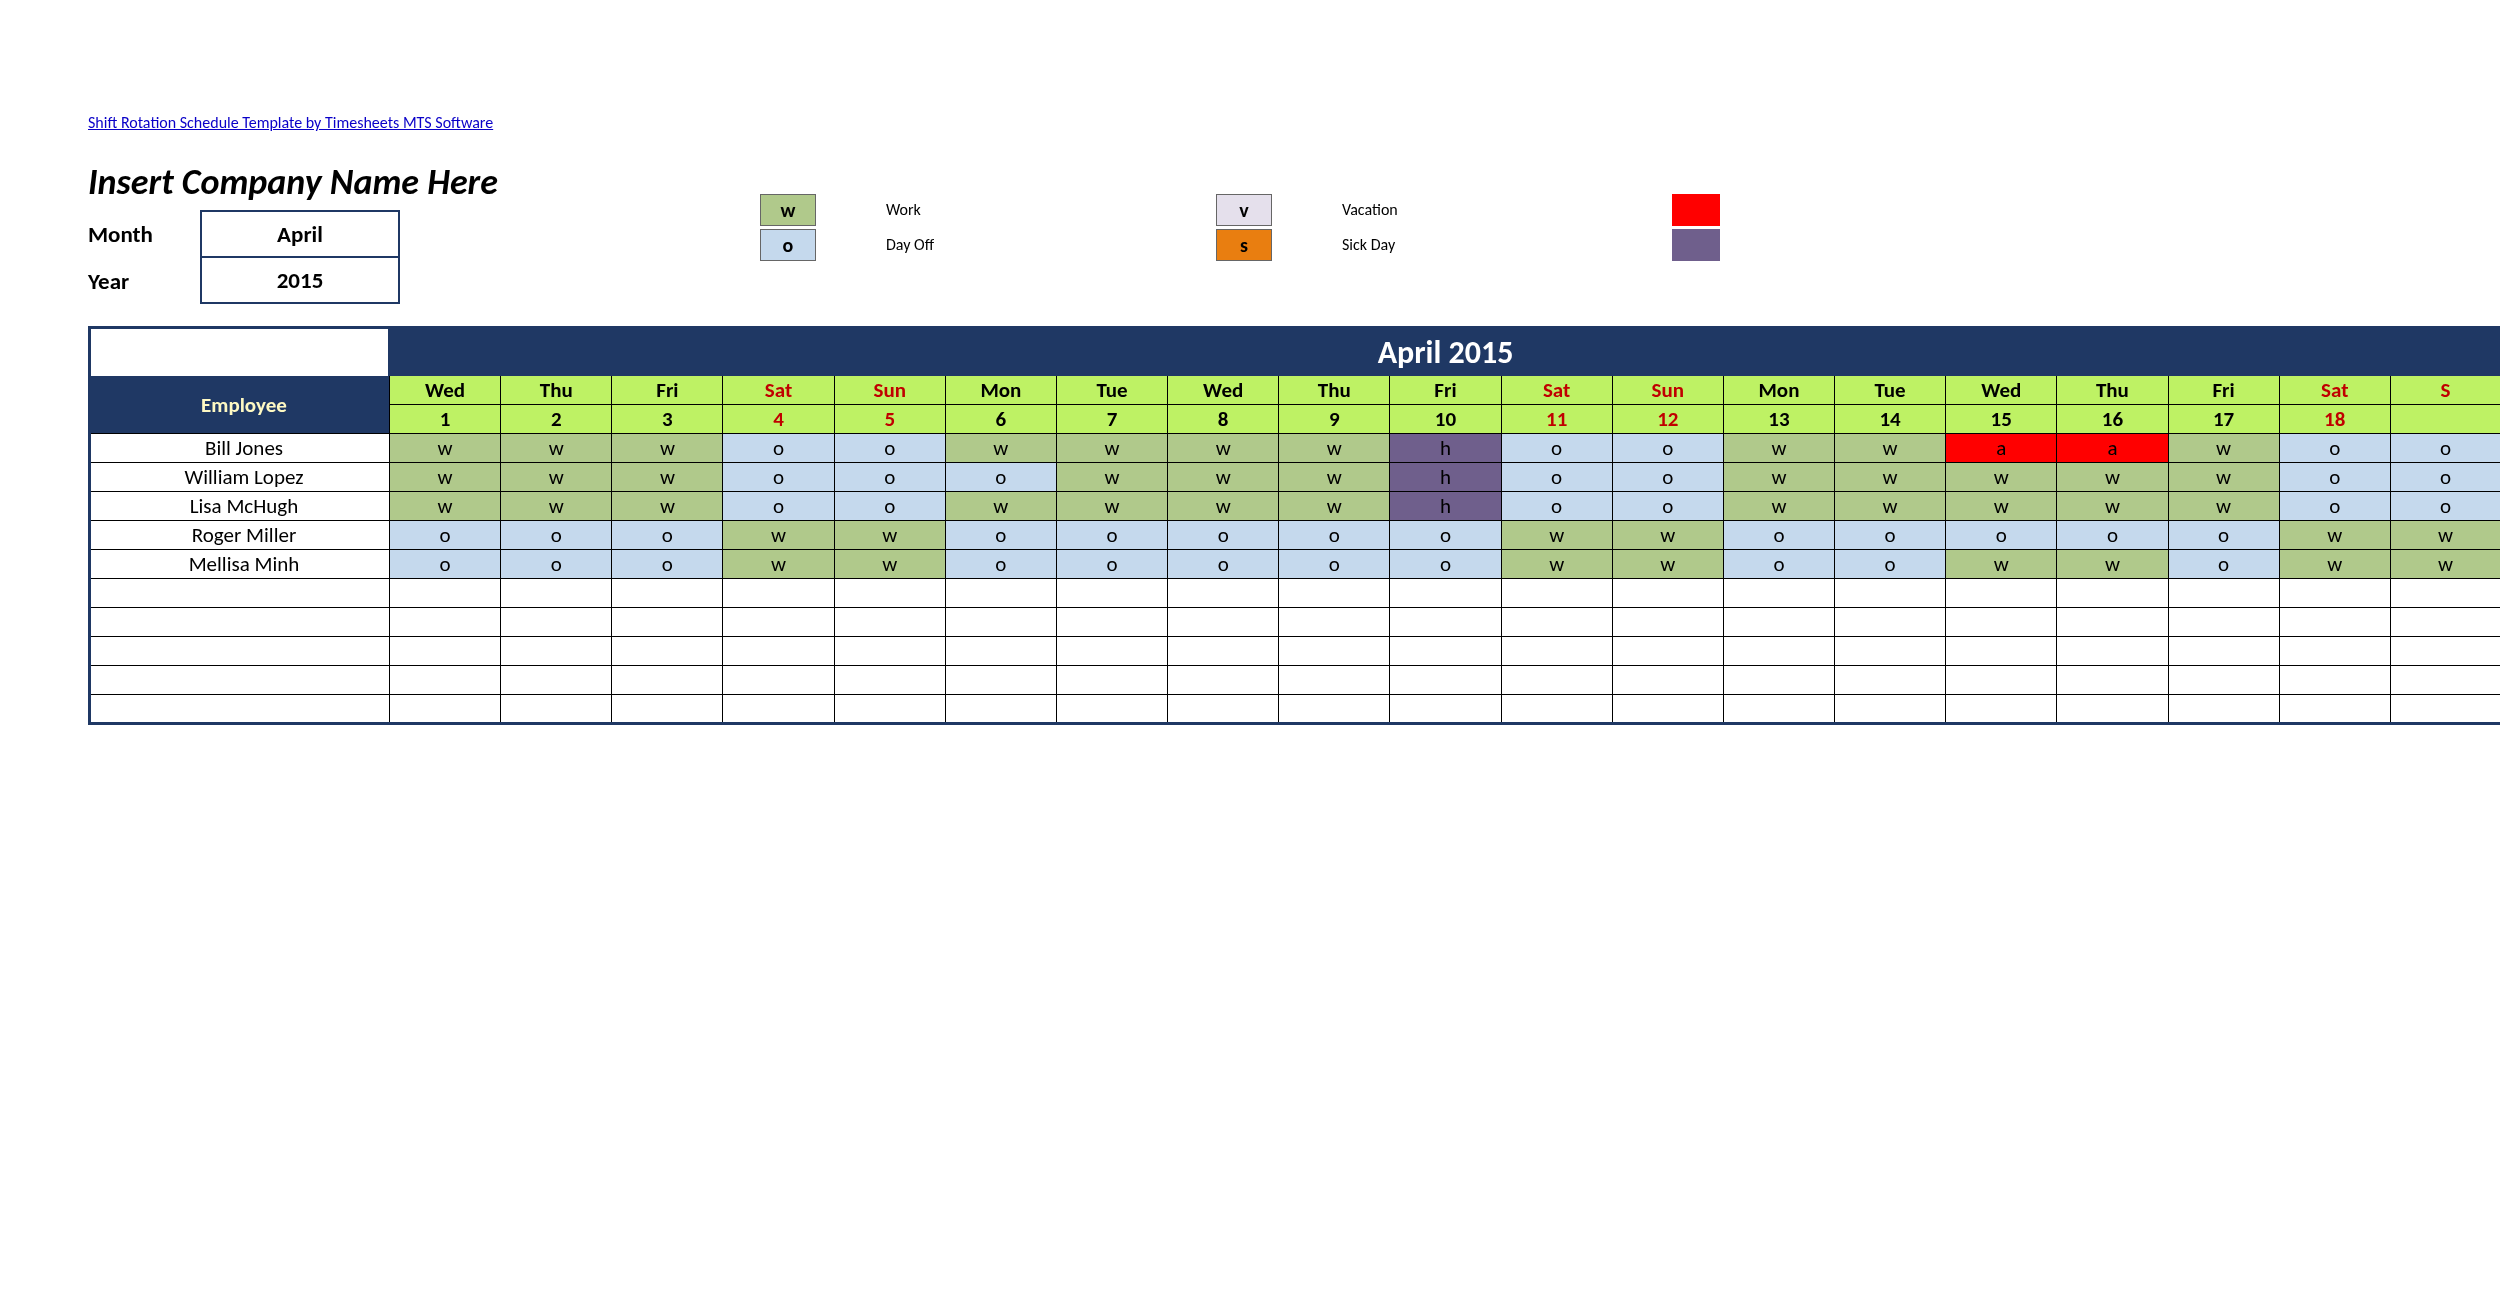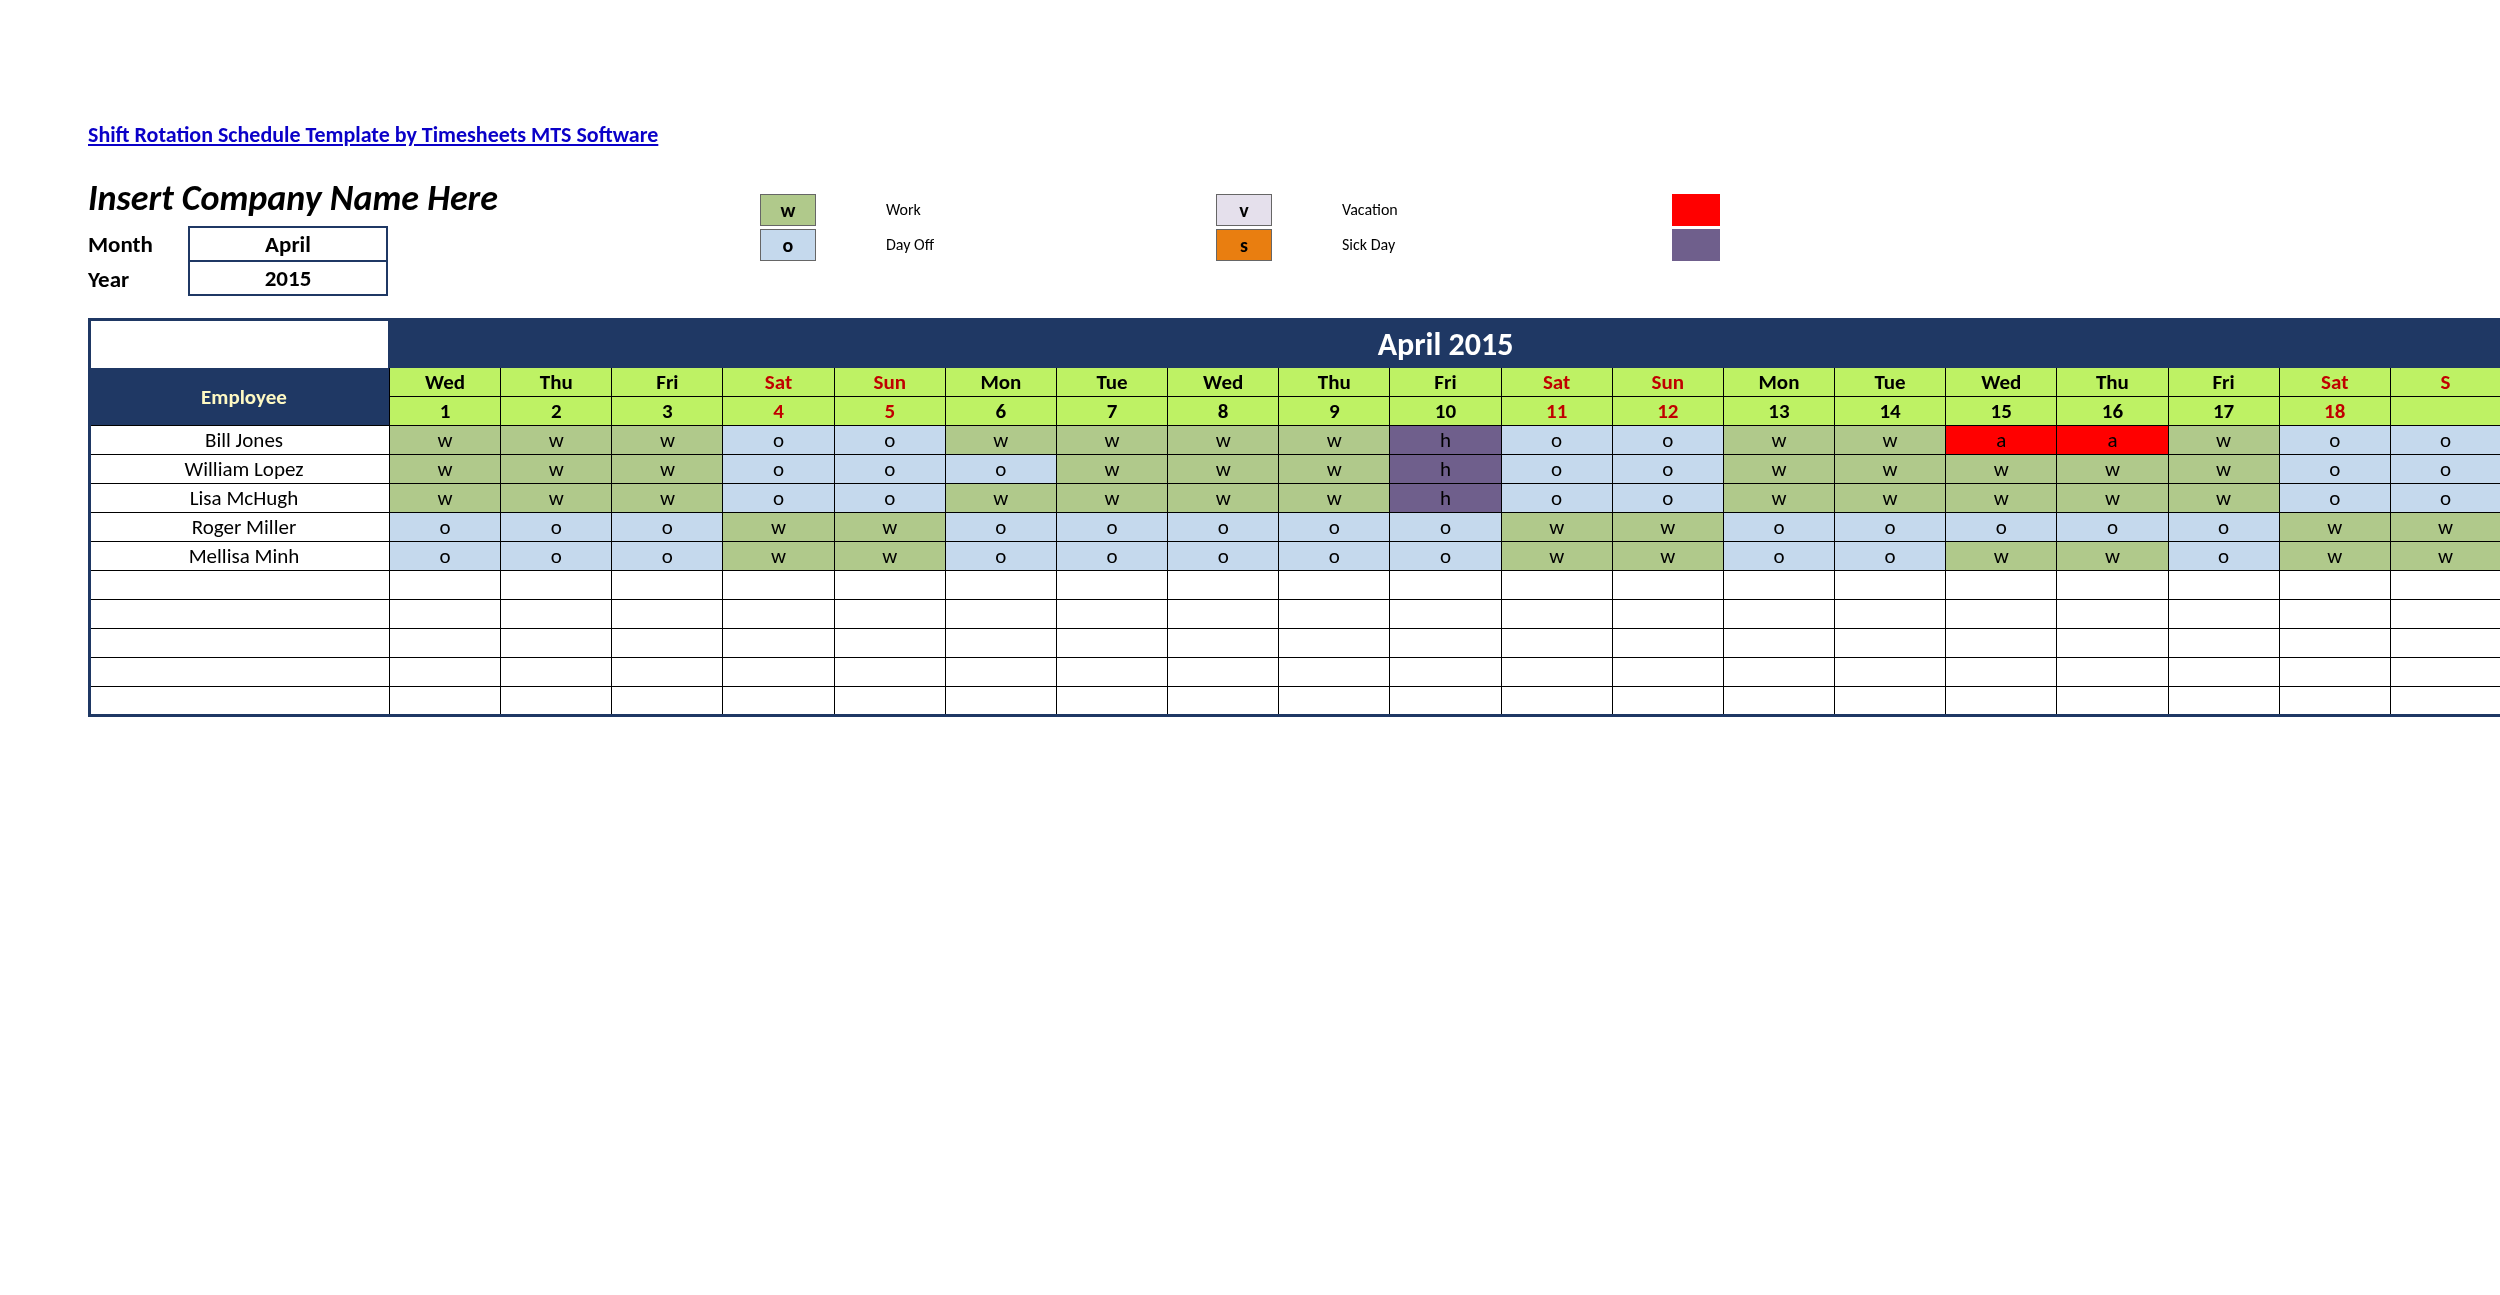--- a/index.html
+++ b/index.html
@@ -22,25 +22,25 @@
     background: #8eaadb;
     display: flex;
     align-items: center;
     justify-content: flex-end;
     padding-right: 110px;
     font-size: 30px;
     font-weight: bold;
     color: #000;
   }
   .link-row {
-    margin-top: 26px;
-    font-size: 22px;
+    margin-top: 18px;
+    font-size: 16px;
     color: #0a00c8;
     text-decoration: underline;
-    font-weight: bold;
+    font-weight: normal;
   }
   .company {
     margin-top: 28px;
     font-size: 36px;
     font-weight: bold;
     font-style: italic;
   }
   .my-row {
     display: flex;
     align-items: center;
@@ -50,21 +50,22 @@
     width: 100px;
     font-size: 23px;
     font-weight: bold;
   }
   .my-value {
     width: 200px;
     border: 2px solid #1f3864;
     text-align: center;
     font-weight: bold;
     font-size: 23px;
-    padding: 2px 0;
+    padding: 8px 0;
+    margin-left: 12px;
   }
   
   .legend {
     position: absolute;
     top: 192px;
     left: 760px;
     display: flex;
   }
   .legend-col { display: flex; flex-direction: column; }
   .legend-row { display: flex; align-items: center; height: 35px; }

